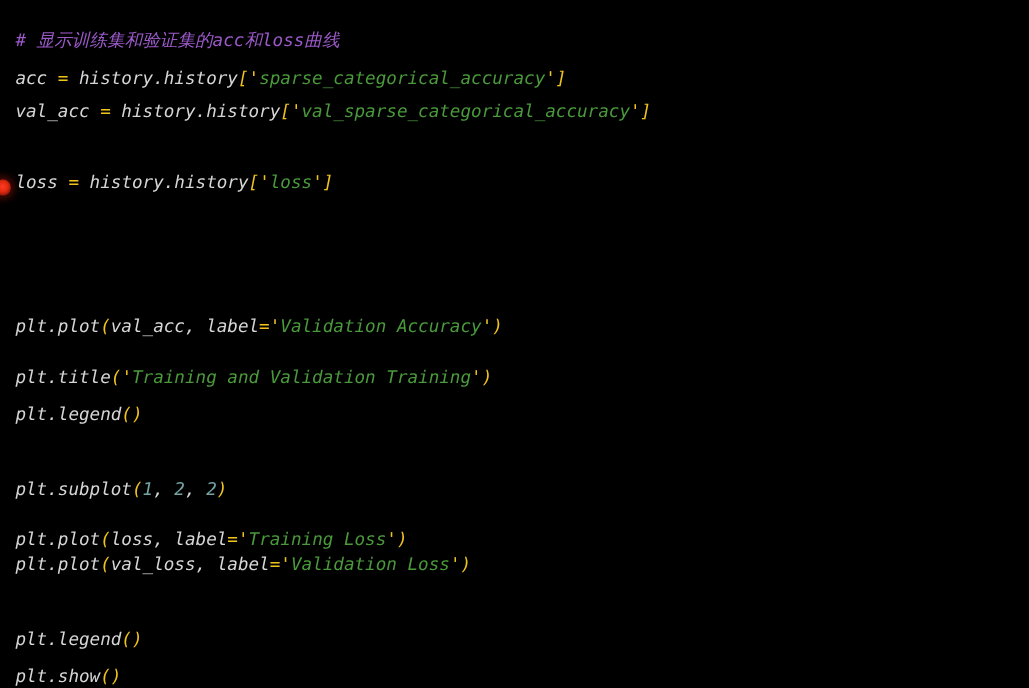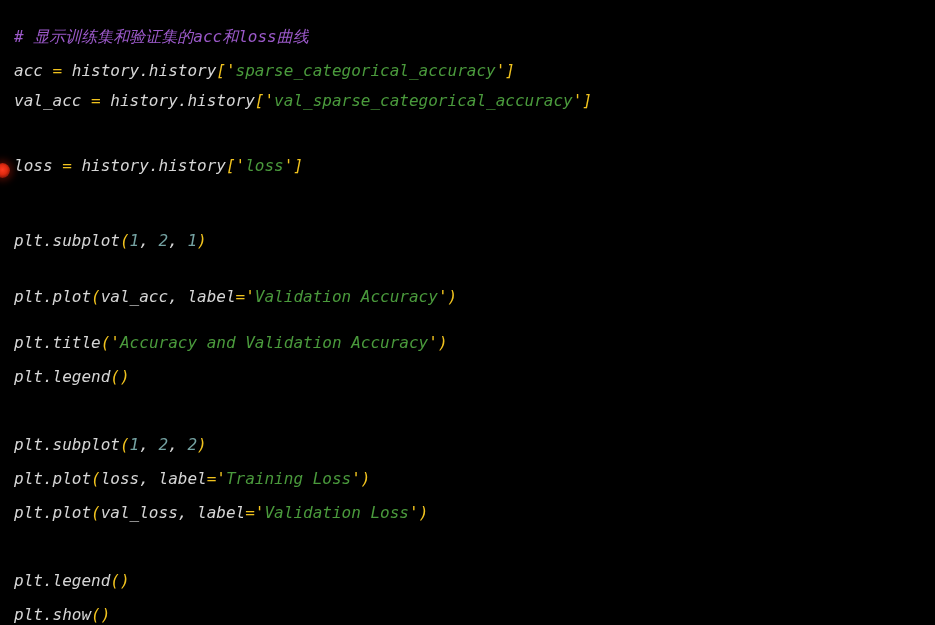--- a/index.html
+++ b/index.html
@@ -71,25 +71,24 @@
   <div id="gutter">
       <div class="breakpoint" style="top: 163px;"></div>
     </div>
 
   <div id="code">
       <div class="line" style="top: 20px;"><span class="tok-comment"># </span><span class="tok-cjk">显示训练集和验证集的</span><span class="tok-comment">acc</span><span class="tok-cjk">和</span><span class="tok-comment">loss</span><span class="tok-cjk">曲线</span></div>
       <div class="line" style="top: 54px;"><span class="tok-plain">acc </span><span class="tok-punct">=</span><span class="tok-plain"> history.history</span><span class="tok-punct">[</span><span class="tok-punct">'</span><span class="tok-string">sparse_categorical_accuracy</span><span class="tok-punct">'</span><span class="tok-punct">]</span></div>
       <div class="line" style="top: 84px;"><span class="tok-plain">val_acc </span><span class="tok-punct">=</span><span class="tok-plain"> history.history</span><span class="tok-punct">[</span><span class="tok-punct">'</span><span class="tok-string">val_sparse_categorical_accuracy</span><span class="tok-punct">'</span><span class="tok-punct">]</span></div>
       <div class="line" style="top: 122px; margin-top: 27px;"><span class="tok-plain">loss </span><span class="tok-punct">=</span><span class="tok-plain"> history.history</span><span class="tok-punct">[</span><span class="tok-punct">'</span><span class="tok-string">loss</span><span class="tok-punct">'</span><span class="tok-punct">]</span></div>
       <div class="line blank" style="top: 190px;">&nbsp;</div>
-      <div class="line" style="top: 224px;"><span class="tok-plain">plt.subplot</span><span class="tok-punct">(</span><span class="tok-number">1</span><span class="tok-plain">, </span><span class="tok-number">2</span><span class="tok-plain">, </span><span class="tok-number">1</span><span class="tok-punct">)</span></div>
       <div class="line" style="top: 280px;"><span class="tok-plain">plt.plot</span><span class="tok-punct">(</span><span class="tok-plain">val_acc, label</span><span class="tok-punct">=</span><span class="tok-punct">'</span><span class="tok-string">Validation Accuracy</span><span class="tok-punct">'</span><span class="tok-punct">)</span></div>
-      <div class="line" style="top: 326px;"><span class="tok-plain">plt.title</span><span class="tok-punct">(</span><span class="tok-punct">'</span><span class="tok-string">Accuracy and Validation Accuracy</span><span class="tok-punct">'</span><span class="tok-punct">)</span></div>
+      <div class="line" style="top: 326px;"><span class="tok-plain">plt.title</span><span class="tok-punct">(</span><span class="tok-punct">'</span><span class="tok-string">Training and Validation Training</span><span class="tok-punct">'</span><span class="tok-punct">)</span></div>
       <div class="line" style="top: 360px;"><span class="tok-plain">plt.legend</span><span class="tok-punct">()</span></div>
       <div class="line blank" style="top: 394px;">&nbsp;</div>
       <div class="line" style="top: 428px;"><span class="tok-plain">plt.subplot</span><span class="tok-punct">(</span><span class="tok-number">1</span><span class="tok-plain">, </span><span class="tok-number">2</span><span class="tok-plain">, </span><span class="tok-number">2</span><span class="tok-punct">)</span></div>
-      <div class="line" style="top: 462px; text-align: right;"><span class="tok-plain">plt.plot</span><span class="tok-punct">(</span><span class="tok-plain">loss, label</span><span class="tok-punct">=</span><span class="tok-punct">'</span><span class="tok-string">Training Loss</span><span class="tok-punct">'</span><span class="tok-punct">)</span></div>
+      <div class="line" style="top: 473px; text-align: right;"><span class="tok-plain">plt.plot</span><span class="tok-punct">(</span><span class="tok-plain">loss, label</span><span class="tok-punct">=</span><span class="tok-punct">'</span><span class="tok-string">Training Loss</span><span class="tok-punct">'</span><span class="tok-punct">)</span></div>
       <div class="line" style="top: 496px; text-align: right;"><span class="tok-plain">plt.plot</span><span class="tok-punct">(</span><span class="tok-plain">val_loss, label</span><span class="tok-punct">=</span><span class="tok-punct">'</span><span class="tok-string">Validation Loss</span><span class="tok-punct">'</span><span class="tok-punct">)</span></div>
       <div class="line" style="top: 564px;"><span class="tok-plain">plt.legend</span><span class="tok-punct">()</span></div>
       <div class="line" style="top: 598px;"><span class="tok-plain">plt.show</span><span class="tok-punct">()</span></div>
     </div>
 
 </div>
 
 </body></html>

